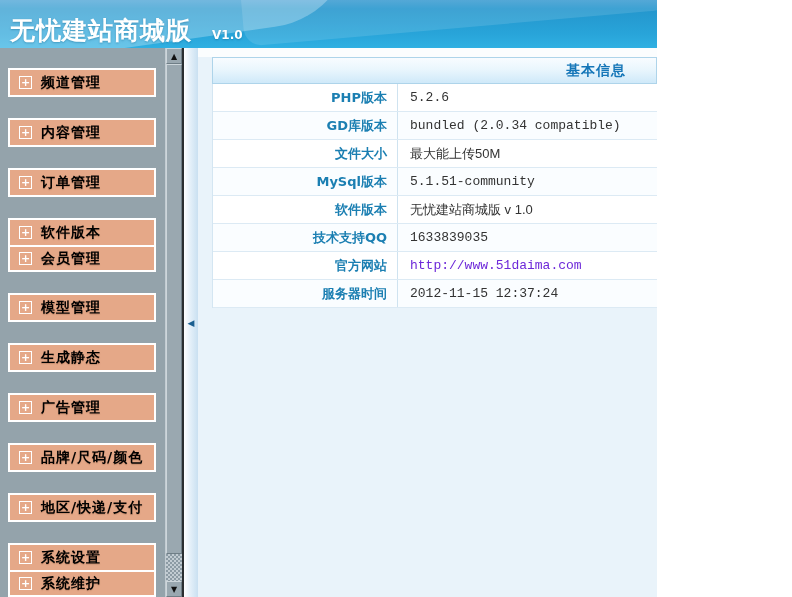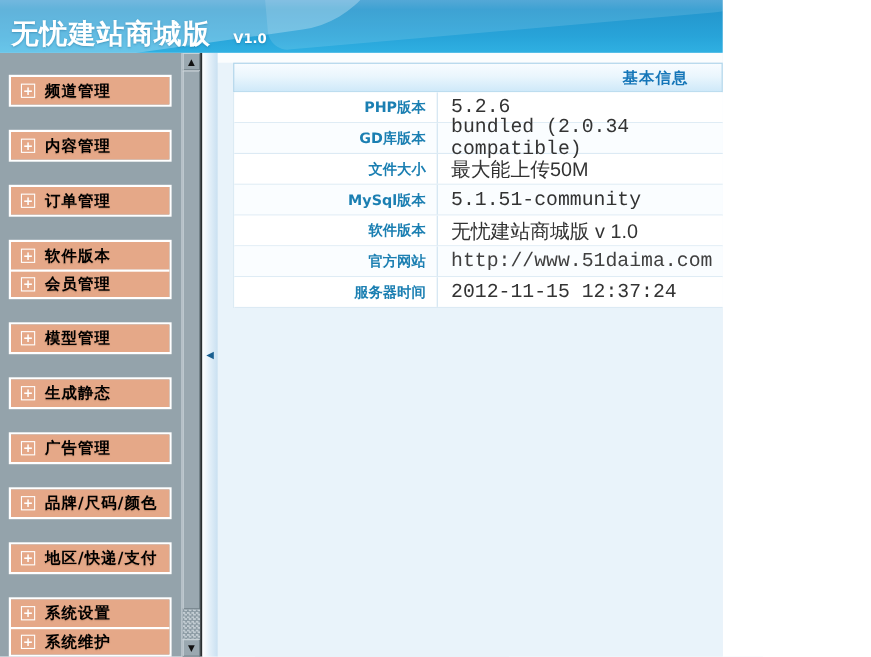--- a/index.html
+++ b/index.html
@@ -63,24 +63,24 @@
     padding-right:30px; border:1px solid #aed4ea;
     background:linear-gradient(180deg,#f8fcff 0%, #eaf6fd 45%, #cfe9f9 100%); }
   .panel-title { color:#1576b8; font-size:14px; font-weight:bold; letter-spacing:1px; }
   .panel-body { background:#ffffff; border-left:1px solid #d4e6f2; }
   .info-row { height:28px; display:flex; align-items:center; border-bottom:1px solid #dceaf4;
     background:#ffffff; }
   .info-row:nth-child(even) { background:#fafdff; }
   .cell-label { width:185px; flex:0 0 185px; text-align:right; padding-right:10px;
     color:#1b7fb2; font-size:13px; font-weight:bold; border-right:1px solid #cfe3f0;
     height:100%; display:flex; align-items:center; justify-content:flex-end;padding-left:29px; }
-  .cell-value { padding-left:12px; color:#333333; font-size:18px;
-    font-family:"Liberation Mono","DejaVu Sans Mono", monospace; }
+  .cell-value { padding-left:12px; color:#333333; font-size:13px;
+    font-family:"Liberation Mono","DejaVu Sans Mono", monospace;text-align:center; }
   .cell-value.cjk { font-family:Liberation Sans, sans-serif; }
-  .cell-value.link { color:#404040; cursor:pointer; }
+  .cell-value.link { color:#6d28d9; cursor:pointer; }
 </style>
 </head>
 <body>
 
 <div class="app">
 
   <div class="header">
     <div class="swoosh1"></div>
     <div class="swoosh2"></div>
     <div class="title-wrap">
@@ -213,20 +213,24 @@
           </div>
           <div class="info-row">
             <div class="cell-label">MySql版本</div>
             <div class="cell-value">5.1.51-community</div>
           </div>
           <div class="info-row">
             <div class="cell-label">软件版本</div>
             <div class="cell-value cjk">无忧建站商城版 v 1.0</div>
           </div>
           <div class="info-row">
+            <div class="cell-label">技术支持QQ</div>
+            <div class="cell-value">1633839035</div>
+          </div>
+          <div class="info-row">
             <div class="cell-label">官方网站</div>
             <div class="cell-value link">http://www.51daima.com</div>
           </div>
           <div class="info-row">
             <div class="cell-label">服务器时间</div>
             <div class="cell-value">2012-11-15 12:37:24</div>
           </div>
         </div>
       </div>
     </div>

